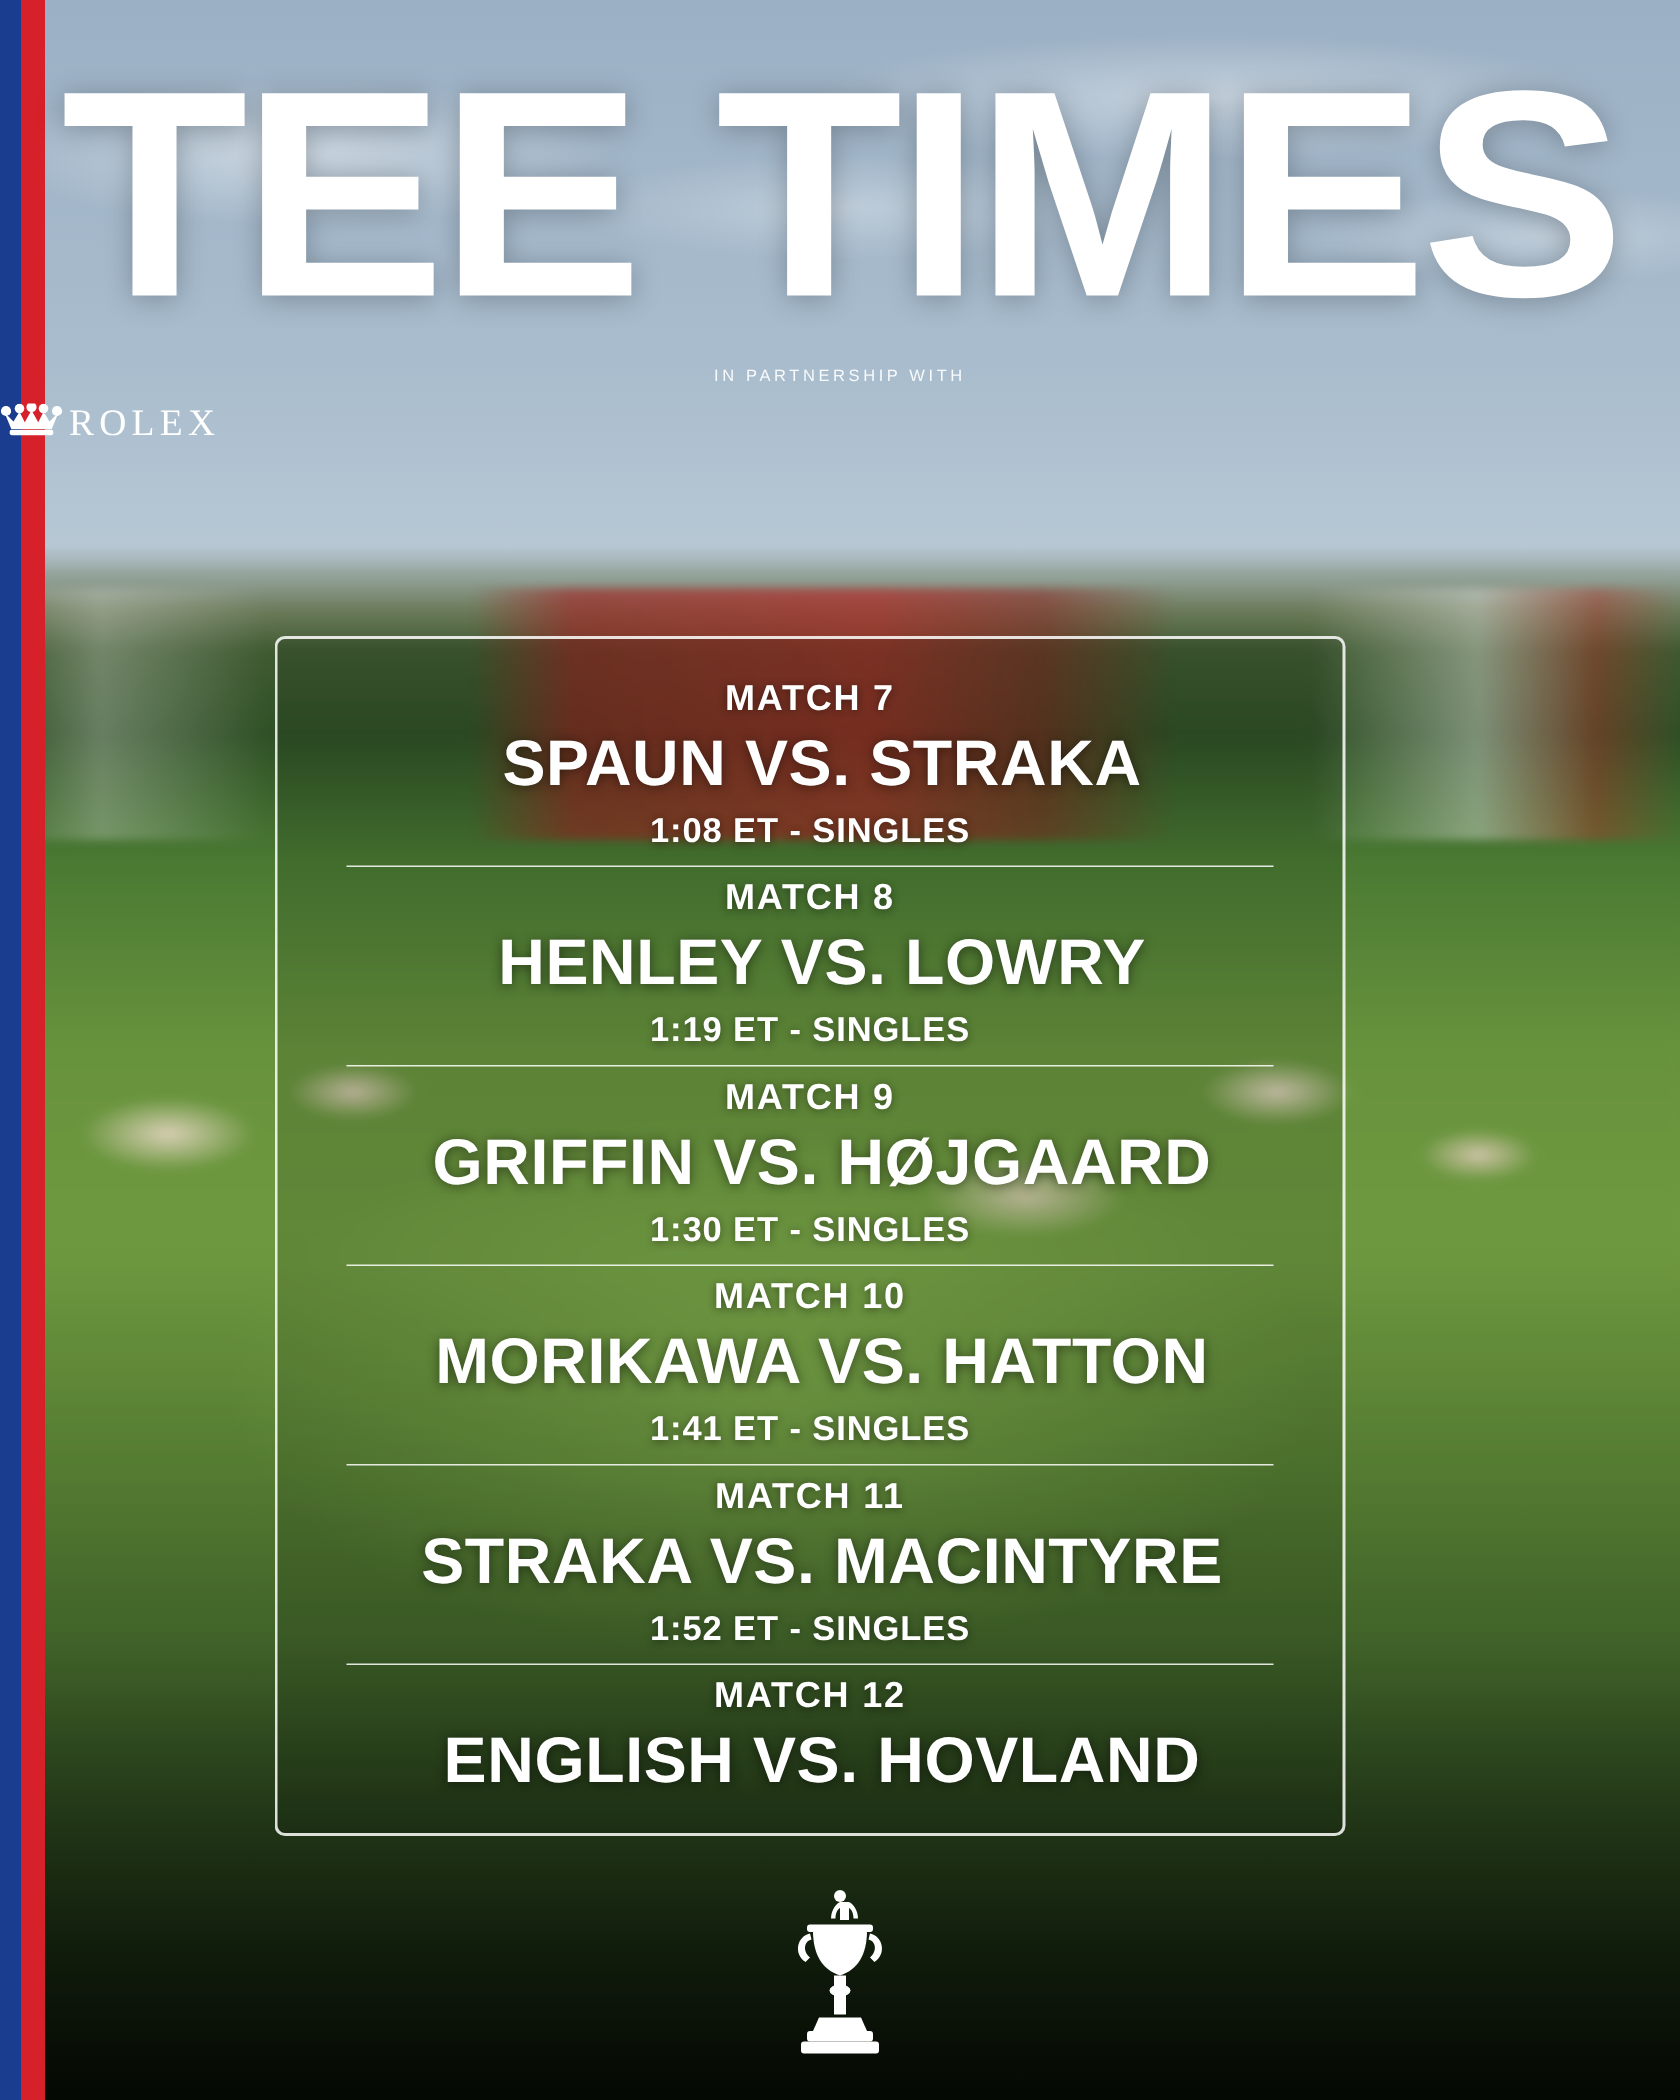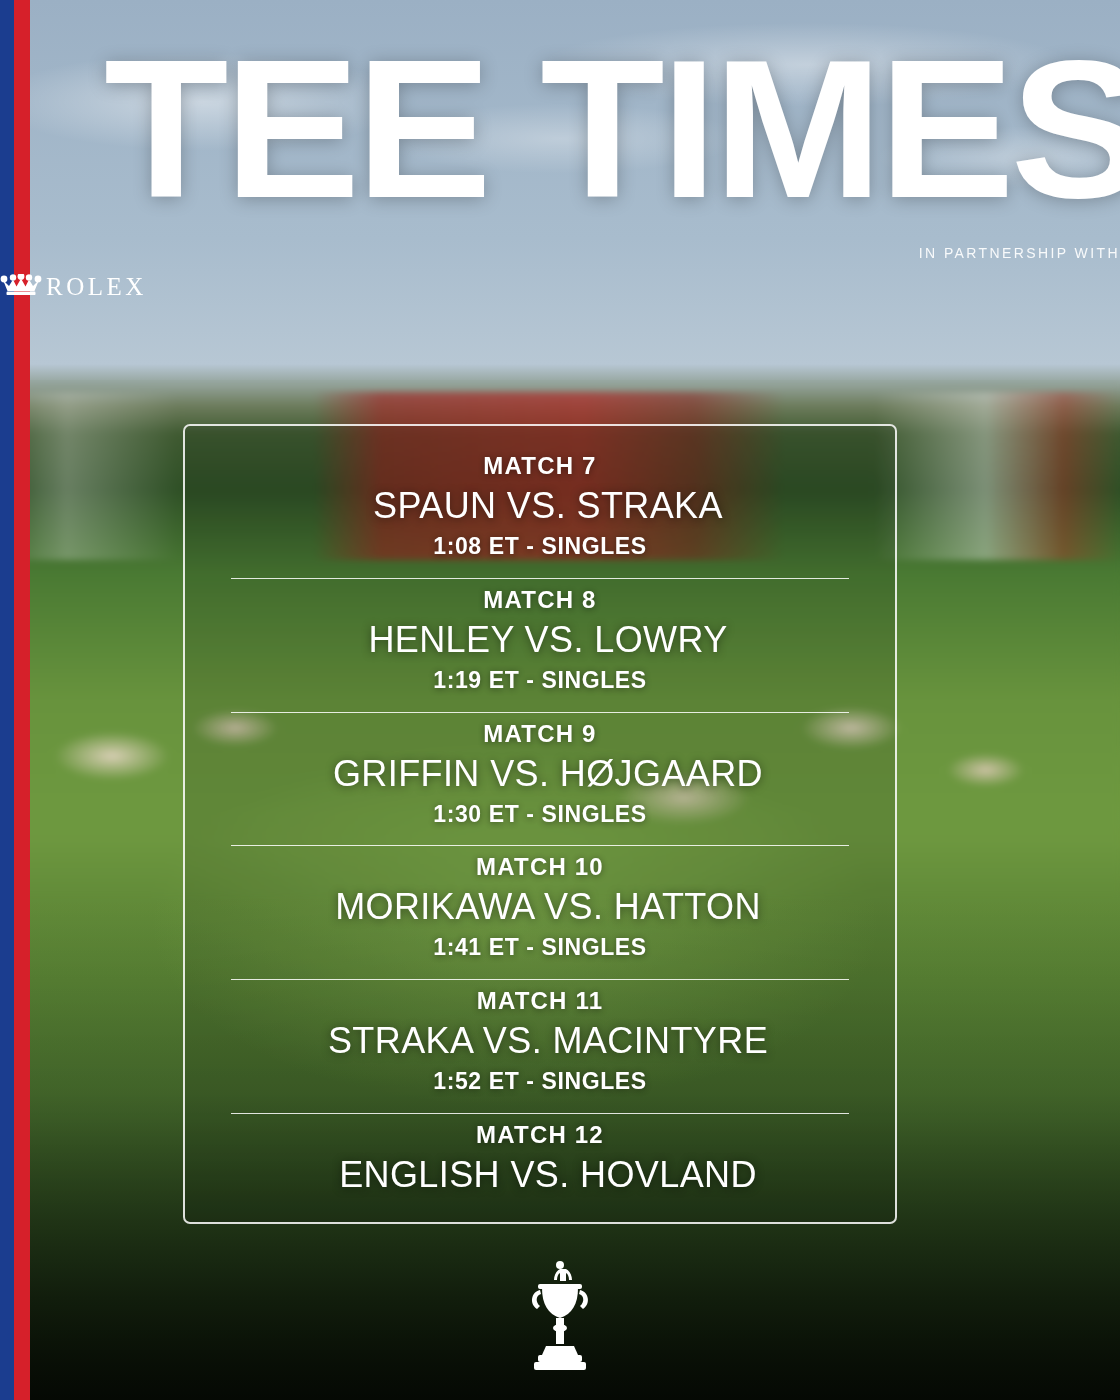--- a/index.html
+++ b/index.html
@@ -109,37 +109,37 @@
     width: 26px;
   }
   .rail-blue { left: 0; background: #1b3d8f; }
   .rail-red  { left: 14px; width: 16px; background: #d6202a; }
 
   
   .header {
     position: absolute;
     left: 0; right: 0;
     top: 46px;
-    text-align: right;
+    text-align: center;
     z-index: 4;
   }
   .title {
     font-family: "Liberation Sans", sans-serif;
     font-weight: 700;
     font-size: 196px;
     line-height: 0.86;
     letter-spacing: -4px;
     color: #ffffff;
     transform: scaleX(1.04);
     text-shadow: 0 2px 18px rgba(0,0,0,0.25);
     white-space: nowrap;
   }
   .partner-label {
     margin-top: 30px;
-    font-size: 14px;
+    font-size: 11px;
     letter-spacing: 2.4px;
     font-weight: 400;
     color: rgba(255,255,255,0.92);
   }
   .rolex {
     margin-top: 12px;
     display: flex;
     flex-direction: row;
     align-items: center;
     gap: 4px;
@@ -185,22 +185,22 @@
     background: rgba(255,255,255,0.85);
   }
   .match-num {
     font-size: 24px;
     font-weight: 700;
     letter-spacing: 1.2px;
     margin-bottom: 5px;
     text-shadow: 0 1px 6px rgba(0,0,0,0.45);
   }
   .match-players {
-    font-size: 36px;
-    font-weight: 400;
+    font-size: 43px;
+    font-weight: 700;
     letter-spacing: 0.4px;
     margin-bottom: 6px;
     text-shadow: 0 1px 8px rgba(0,0,0,0.5);
     padding-left: 16px;
   }
   .match-time {
     font-size: 23px;
     font-weight: 700;
     letter-spacing: 0.6px;
     text-shadow: 0 1px 6px rgba(0,0,0,0.45);

